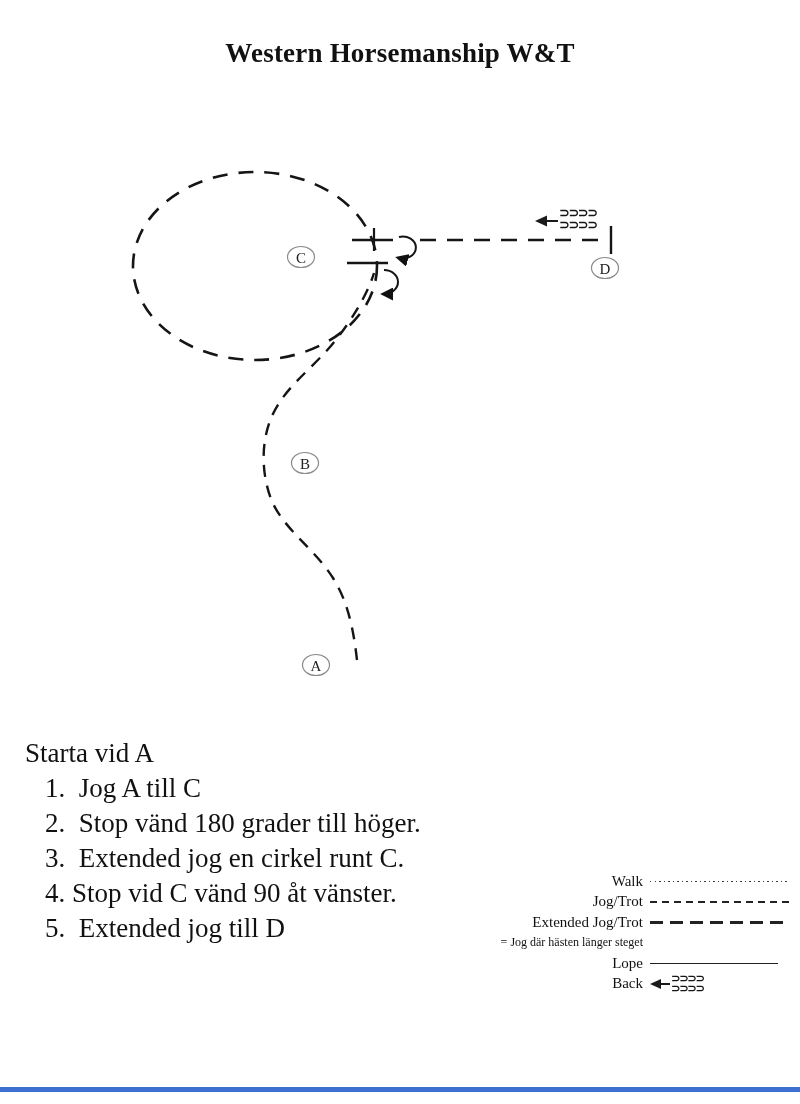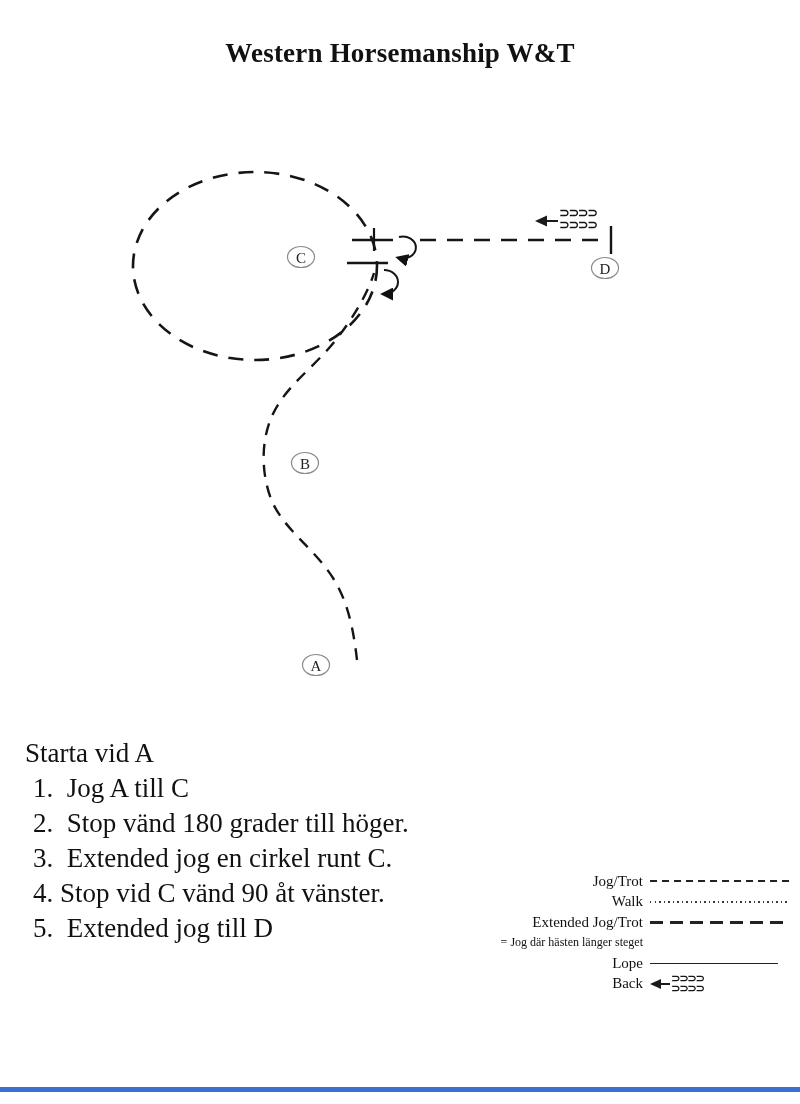--- a/index.html
+++ b/index.html
@@ -6,21 +6,21 @@
   .page{position:relative;width:800px;height:1104px;background:#ffffff;overflow:hidden;
         font-family:"Liberation Serif",serif;color:#111;}
   .title{position:absolute;top:38px;left:0;width:100%;margin:0;text-align:center;
          font-size:27px;font-weight:bold;letter-spacing:0.2px;}
   .diagram-svg{position:absolute;top:0;left:0;}
   .lbl{font-family:"Liberation Serif",serif;font-size:15px;fill:#222;}
   .back-glyphs{font-family:"DejaVu Sans",sans-serif;font-size:13px;font-weight:bold;
                letter-spacing:-1.5px;fill:#151515;}
   .instructions{position:absolute;left:25px;top:736px;width:520px;font-size:27px;}
   .instructions .start{line-height:35px;}
-  .instructions .step{margin-left:8px;line-height:35px;white-space:pre;}
+  .instructions .step{margin-left:20px;line-height:35px;white-space:pre;}
   .legend{position:absolute;top:871px;left:452px;width:338px;font-size:15px;}
   .legend-row{display:flex;align-items:center;height:20.5px;}
   .legend-label{flex:1;text-align:right;padding-right:7px;white-space:nowrap;}
   .note-row .legend-label{font-size:12px;}
   .legend-sample{width:140px;display:flex;align-items:center;}
   .line{height:0;width:100%;}
   .line.walk{height:1.5px;background:repeating-linear-gradient(90deg,#3a3a3a 0 1.5px,transparent 1.5px 4.5px);}
   .line.jog{height:2px;background:repeating-linear-gradient(90deg,#222 0 7px,transparent 7px 12px);}
   .line.ext{height:2.5px;background:repeating-linear-gradient(90deg,#222 0 13px,transparent 13px 20px);}
   .line.lope{height:1.5px;width:128px;background:#222;}
@@ -91,29 +91,29 @@
     <div class="start">Starta vid A</div>
     <div class="step">1.  Jog A till C</div>
     <div class="step">2.  Stop vänd 180 grader till höger.</div>
     <div class="step">3.  Extended jog en cirkel runt C.</div>
     <div class="step">4. Stop vid C vänd 90 åt vänster.</div>
     <div class="step">5.  Extended jog till D</div>
   </div>
 
   <div class="legend">
     <div class="legend-row">
+      <span class="legend-label">Walk</span>
+      <span class="legend-sample">
+        <span class="line walk"></span>
+      </span>
+    </div>
+    <div class="legend-row">
       <span class="legend-label">Jog/Trot</span>
       <span class="legend-sample">
         <span class="line jog"></span>
-      </span>
-    </div>
-    <div class="legend-row">
-      <span class="legend-label">Walk</span>
-      <span class="legend-sample">
-        <span class="line walk"></span>
       </span>
     </div>
     <div class="legend-row">
       <span class="legend-label">Extended Jog/Trot</span>
       <span class="legend-sample">
         <span class="line ext"></span>
       </span>
     </div>
     <div class="legend-row note-row">
       <span class="legend-label">= Jog där hästen länger steget</span>

